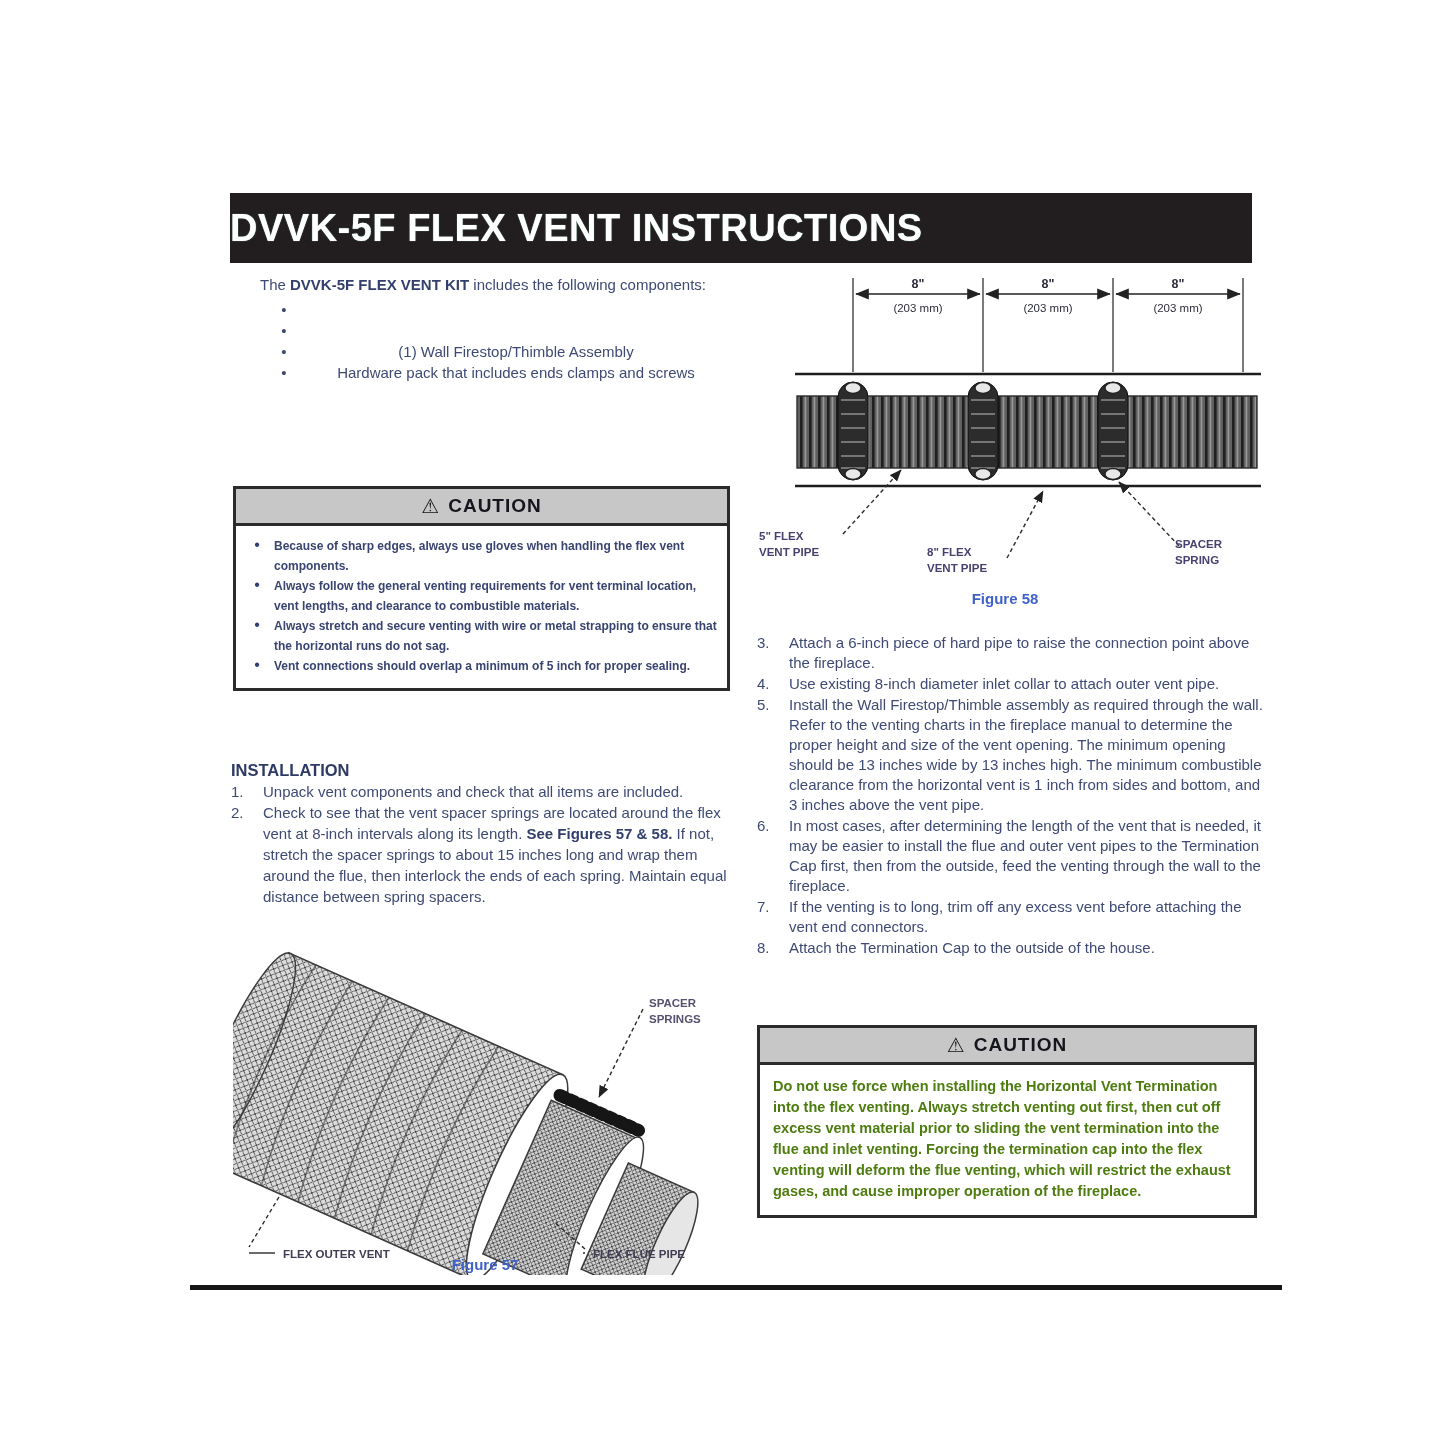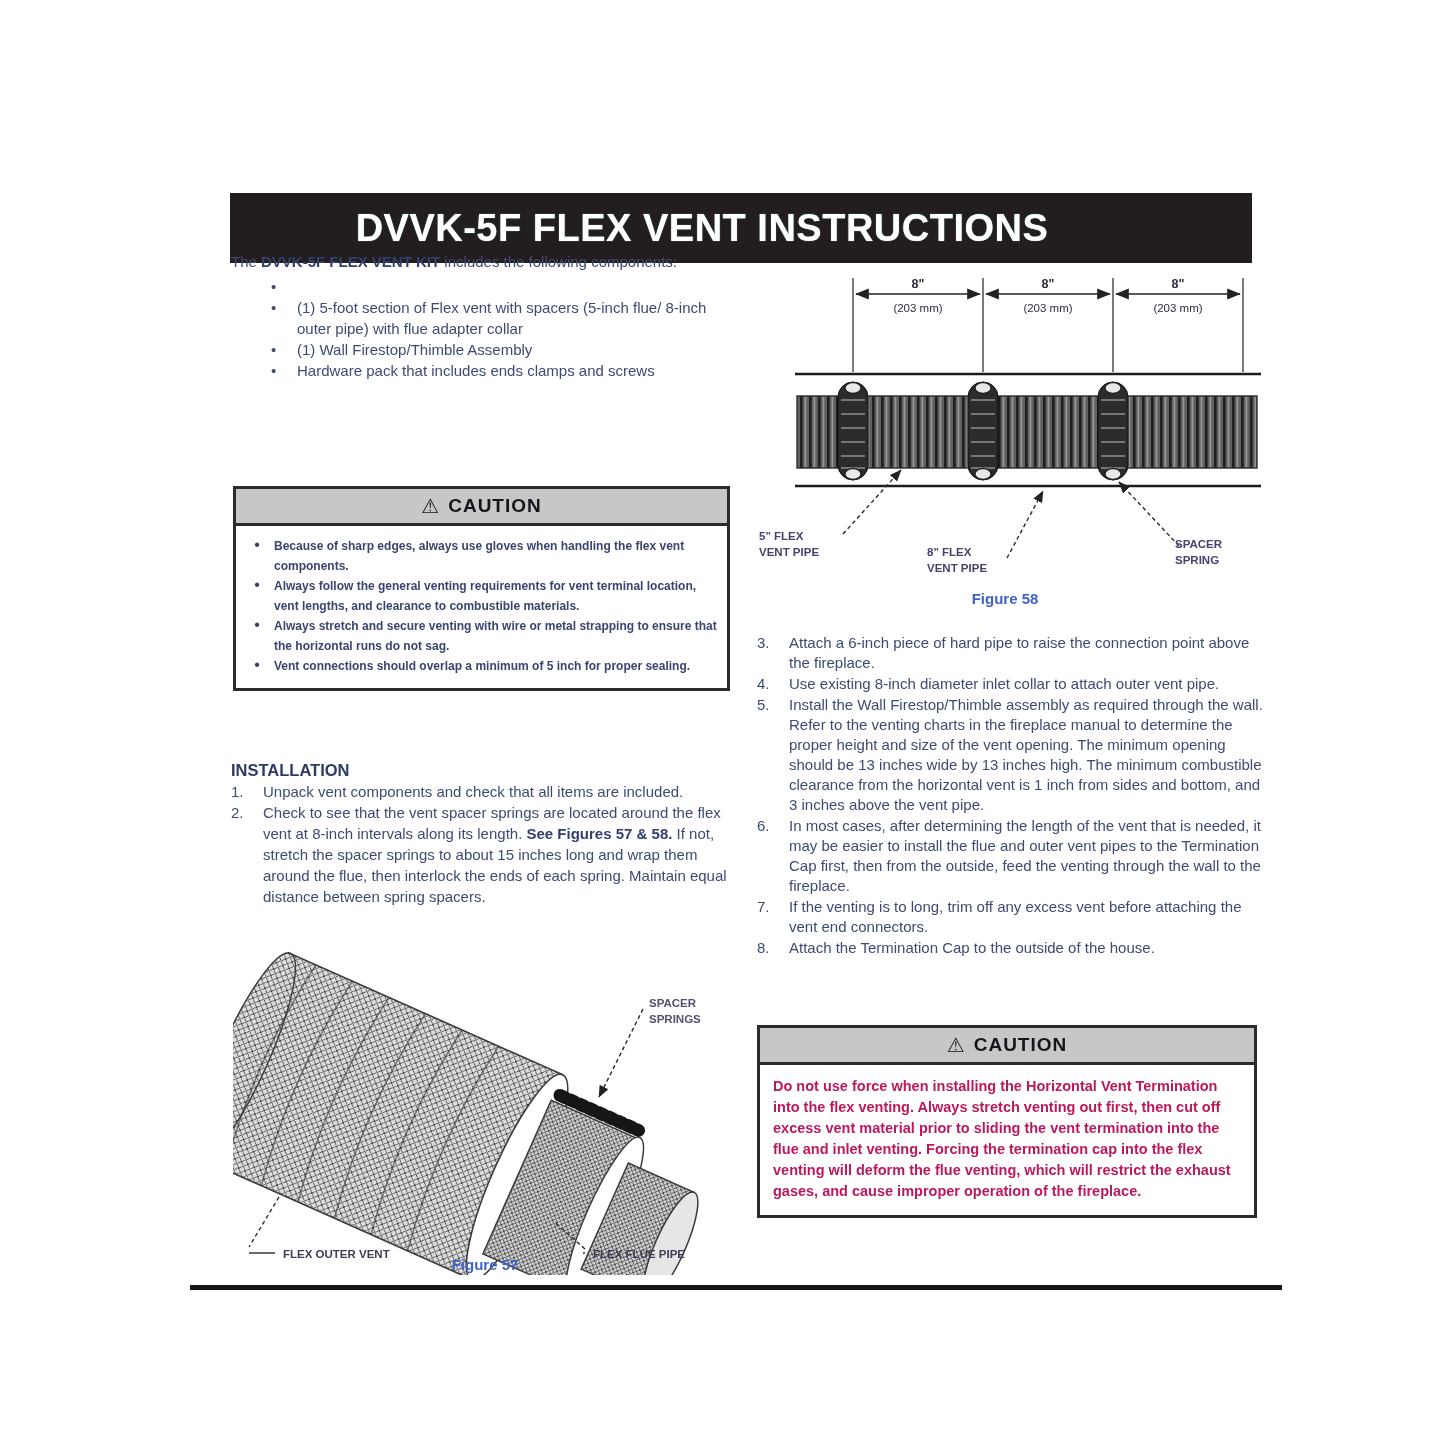--- a/index.html
+++ b/index.html
@@ -3,45 +3,45 @@
 <meta charset="utf-8">
 <style>
   html,body{margin:0;padding:0;background:#ffffff;}
   .page{
     position:relative;width:1445px;height:1445px;background:#ffffff;overflow:hidden;
     font-family:"Liberation Sans",sans-serif;color:#3f4a74;
   }
   
   .banner{
     position:absolute;left:230px;top:193px;width:1022px;height:70px;
-    background:#221e1f;color:#ffffff;display:flex;align-items:center;justify-content:center;
+    background:#221e1f;color:#ffffff;display:flex;align-items:center;
     font-weight:bold;font-size:38px;letter-spacing:.5px;box-sizing:border-box;padding-right:78px;
     text-shadow:0 0 1px #9db;
   }
   
-  .intro{position:absolute;left:231px;top:251px;width:504px;font-size:15px;line-height:21px;}
+  .intro{position:absolute;left:231px;top:274px;width:504px;font-size:15px;line-height:21px;text-align:center;}
   .intro b{color:#33406e;}
   .blist{margin:4px 0 0 0;}
   .brow{display:flex;padding-left:40px;}
   .brow .dot{width:26px;flex:0 0 26px;}
   .brow .txt{flex:1;}
   .intro-note{margin-top:17px;font-weight:bold;color:#35406b;}
   
   .caution{position:absolute;border:3px solid #2b2b2b;background:#fff;box-sizing:border-box;}
   .caution1{left:233px;top:486px;width:497px;}
   .caution2{left:757px;top:1025px;width:500px;}
   .c-head{height:34px;background:#c7c7c7;border-bottom:3px solid #2b2b2b;
     display:flex;align-items:center;justify-content:center;gap:9px;}
   .c-title{font-weight:bold;font-size:19px;color:#15151d;letter-spacing:1px;}
   .warn{font-size:20px;color:#111;line-height:1;}
   .c1-body{padding:10px 10px 12px 4px;}
   .crow{display:flex;}
   .crow .dot{width:34px;flex:0 0 34px;text-align:center;color:#33406e;}
   .crow .txt{flex:1;font-weight:bold;font-size:12px;line-height:20px;color:#3a4470;}
-  .c2-body{padding:11px 13px 13px 13px;font-weight:bold;font-size:14.5px;line-height:21px;color:#be185d;}
+  .c2-body{padding:11px 13px 13px 13px;font-weight:bold;font-size:14.5px;line-height:21px;color:#4d7c0f;}
   
   .installation{position:absolute;left:231px;top:760px;width:504px;font-size:15px;line-height:21px;}
   .inst-head{font-weight:bold;font-size:16.5px;color:#2e3a66;}
   .srow{display:flex;}
   .srow .num{width:32px;flex:0 0 32px;}
   .srow .txt{flex:1;}
   .steps-right{position:absolute;left:757px;top:633px;width:506px;font-size:15px;line-height:20px;}
   .steps-right .srow{margin-bottom:1px;}
   .bold-inline{font-weight:bold;color:#33406e;}
   
@@ -62,21 +62,20 @@
   <div class="intro">
     <div>
       <span>The </span><b>DVVK-5F FLEX VENT KIT</b><span> includes the following components:</span>
     </div>
     <div class="blist">
       <div class="brow">
         <span class="dot">•</span>
       </div>
       <div class="brow">
         <span class="dot">•</span>
-        <span class="txt">(1) 5-foot section of Flex vent with spacers (5-inch flue/ 8-inch outer pipe) with flue adapter collar</span>
       </div>
       <div class="brow">
         <span class="dot">•</span>
         <span class="txt">(1) Wall Firestop/Thimble Assembly</span>
       </div>
       <div class="brow">
         <span class="dot">•</span>
         <span class="txt">Hardware pack that includes ends clamps and screws</span>
       </div>
     </div>

